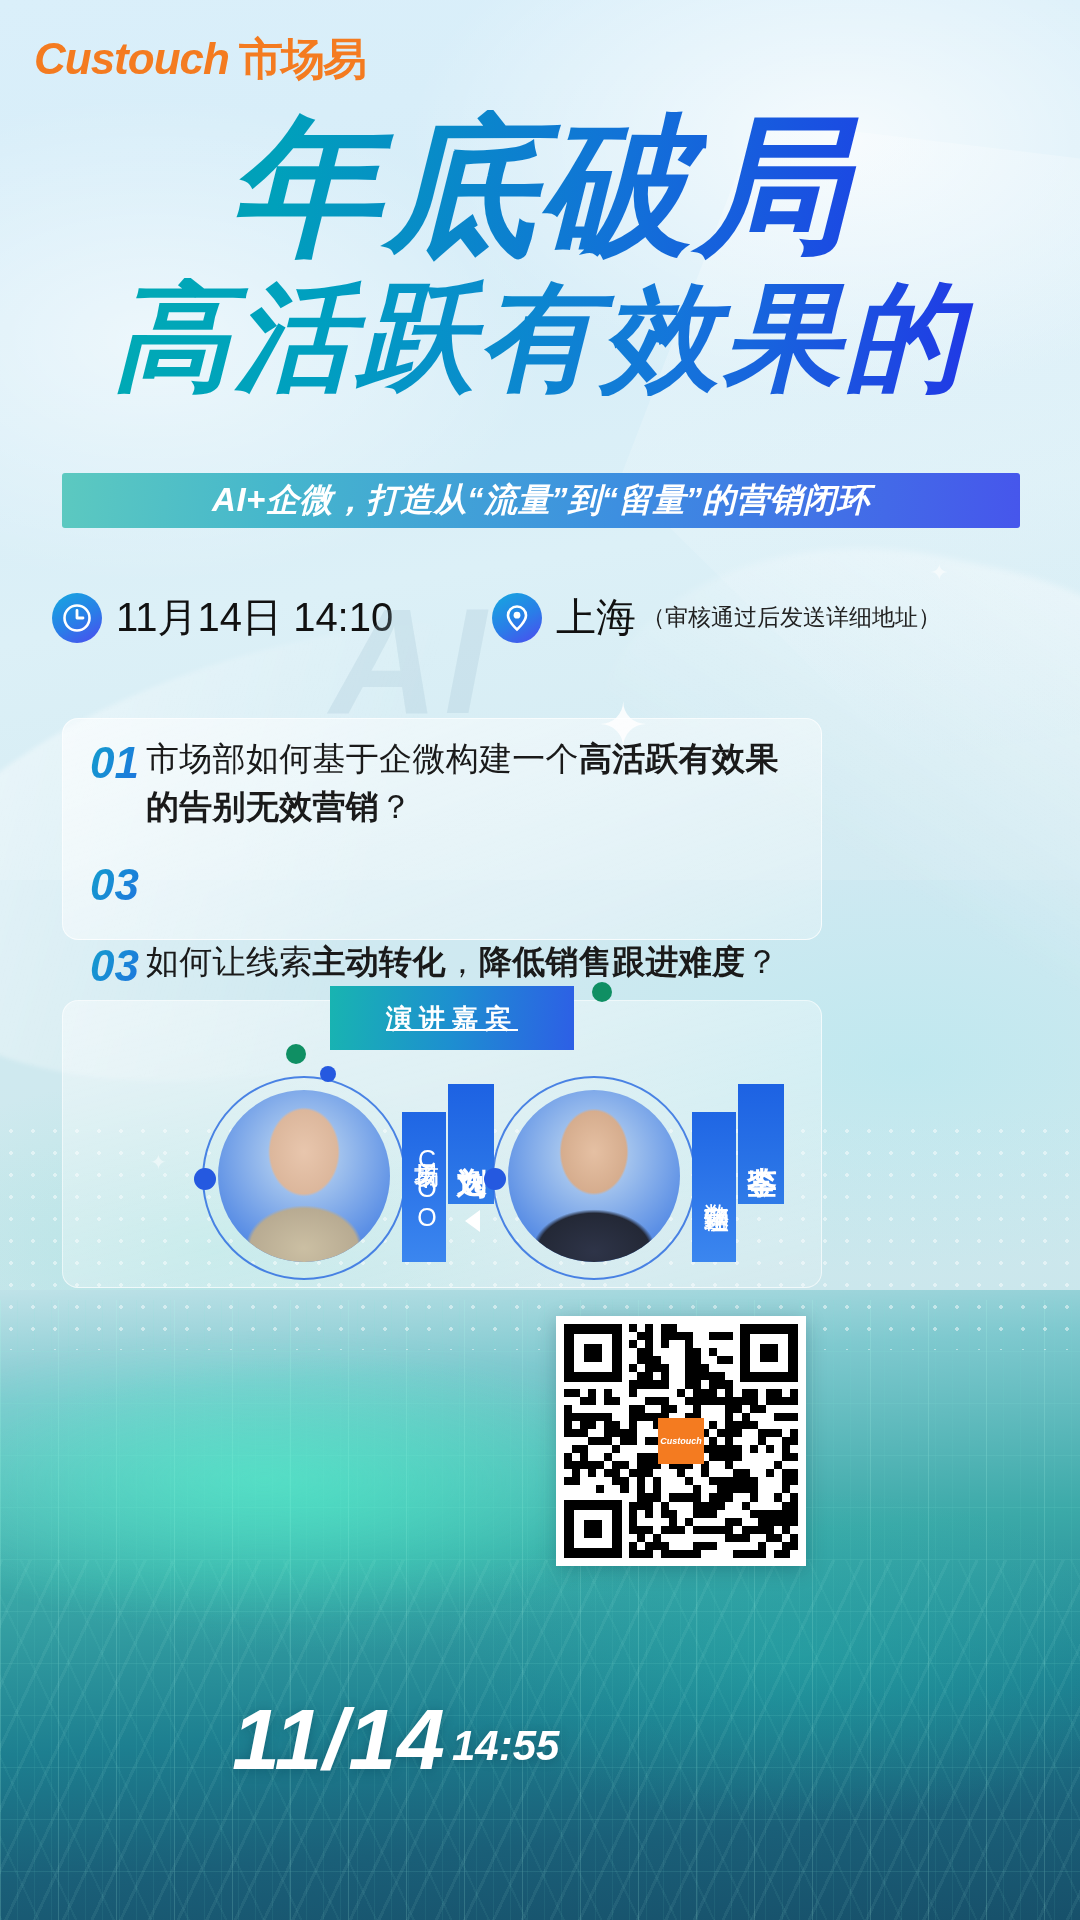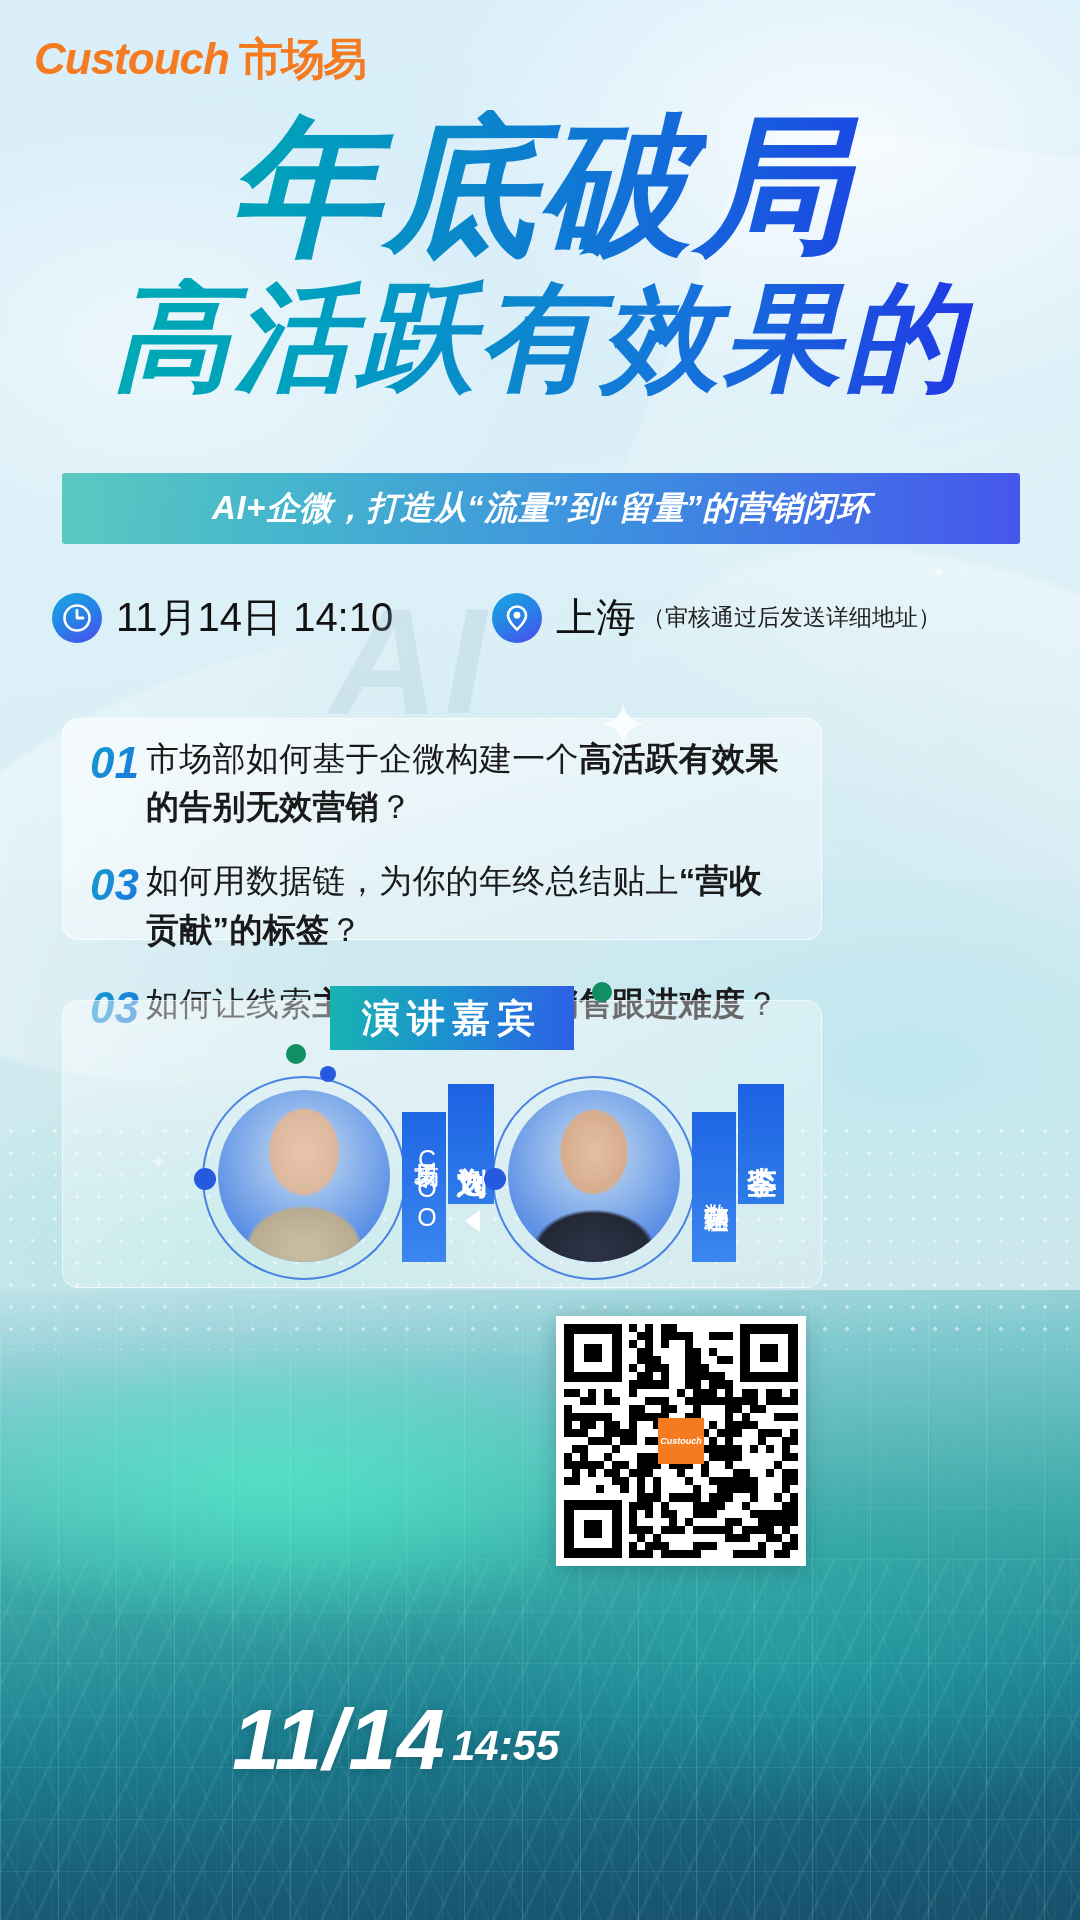--- a/index.html
+++ b/index.html
@@ -99,21 +99,21 @@
     font-size:152px;
     background-image:linear-gradient(96deg,#00a6a6 0%,#00a0bb 26%,#1271d8 58%,#1f38e8 88%);
   }
   .headline2 {
     font-size:118px; margin-top:16px;
     background-image:linear-gradient(96deg,#00b0ae 0%,#009fc0 30%,#1476da 62%,#2134e6 92%);
   }
 
   
   .subtitle-banner {
-    position:absolute; left:62px; top:473px; width:958px; height:71px;
+    position:absolute; left:62px; top:473px; width:958px; height:55px;
     background:linear-gradient(95deg,#5cc9c0 0%,#46b7cc 22%,#3d8fe0 58%,#4656ec 100%);
     border-radius:3px;
     display:flex; align-items:center; justify-content:center;
   }
   .subtitle-banner span {
     color:#fff; font-size:33px; font-weight:bold; font-style:italic; letter-spacing:.5px;
     white-space:nowrap;
   }
 
   
@@ -163,21 +163,21 @@
     position:absolute; left:62px; top:1000px; width:760px; height:288px;
     background:linear-gradient(165deg, rgba(255,255,255,.45), rgba(255,255,255,.18));
     border:1px solid rgba(255,255,255,.6); border-radius:16px;
   }
   .speakers-badge {
     position:absolute; left:330px; top:986px; width:244px; height:64px;
     background:linear-gradient(95deg,#18b4b1 0%,#1d8fd0 50%,#2d5fe6 100%);
     display:flex; align-items:center; justify-content:center;
   }
   .speakers-badge span {
-    color:#fff; font-size:38px; font-weight:bold; letter-spacing:7px;
+    color:#fff; font-size:26px; font-weight:bold; letter-spacing:7px;text-decoration:underline;
   }
   .speaker { position:absolute; top:1090px; width:330px; height:190px; }
   .speaker.s1 { left:200px; }
   .speaker.s2 { left:490px; }
   .portrait {
     position:absolute; left:18px; top:0; width:172px; height:172px; border-radius:50%;
     background:radial-gradient(circle at 50% 38%, #c9dff2 0%, #2f6fe0 100%);
     overflow:hidden;
   }
   .portrait::after{
@@ -313,21 +313,20 @@
   <div class="ai-water">AI</div>
 
   <div class="agenda-card"></div>
   <div class="agenda-list">
     <div class="agenda-item">
       <div class="agenda-num">01</div>
       <div class="agenda-text">市场部如何基于企微构建一个<b>高活跃有效果的</b><b>告别无效营销</b>？</div>
     </div>
     <div class="agenda-item">
       <div class="agenda-num">03</div>
-      <div class="agenda-text">如何用数据链，为你的年终总结贴上<b>“营收贡献”</b><b>的标签</b>？</div>
     </div>
     <div class="agenda-item">
       <div class="agenda-num">03</div>
       <div class="agenda-text">如何让线索<b>主动转化</b>，<b>降低销售跟进难度</b>？</div>
     </div>
   </div>
 
   <div class="speakers-card"></div>
   <div class="speakers-badge">
     <span>演讲嘉宾</span>

